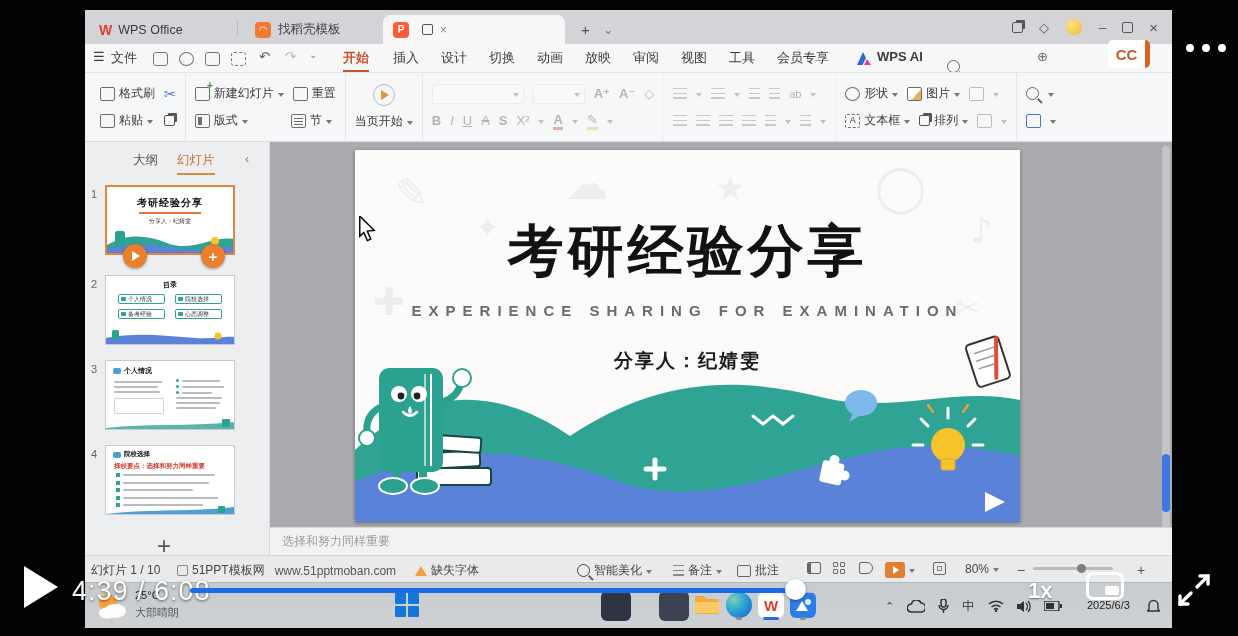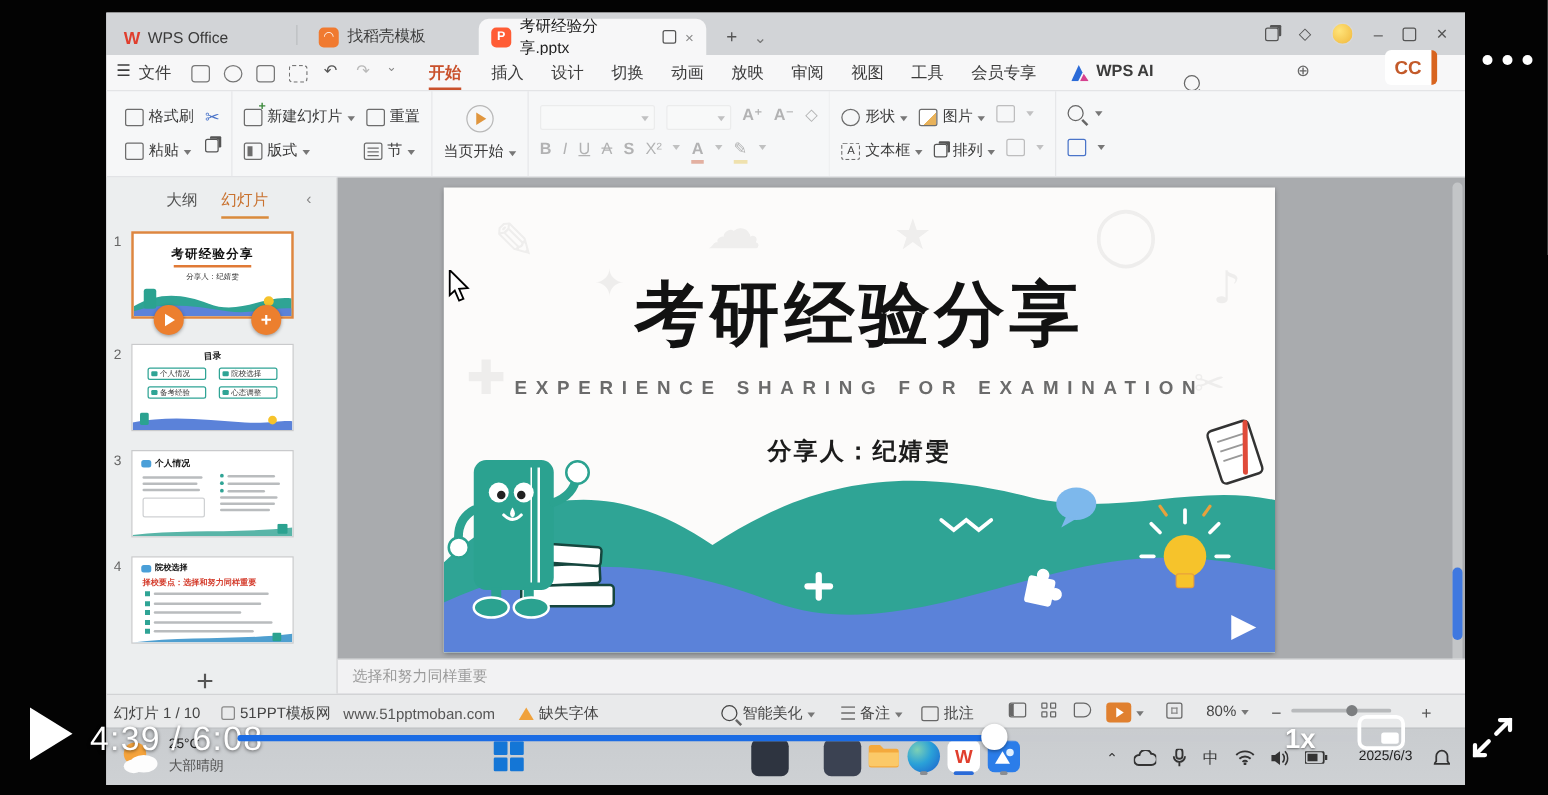--- a/index.html
+++ b/index.html
@@ -23,21 +23,21 @@
 
 #menubar{position:absolute;left:0;top:34px;width:100%;height:28px;background:#f7f7f8;display:flex;align-items:center;font-size:13px;color:#3c3c3c}
 .mi{position:absolute;top:5px;font-size:13px;color:#3c3c3c;cursor:default}
 .mi.active{color:#c9512c;font-weight:bold;border-bottom:3px solid #c9512c;padding-bottom:3px}
 .qico{width:13px;height:13px;border:1.6px solid #666;border-radius:50%;position:relative}
 .qico:after{content:"";position:absolute;width:6px;height:1.6px;background:#666;transform:rotate(45deg);left:10px;top:12px}
 .mico{width:15px;height:14px;border:1.4px solid #777;border-radius:3px}
 
 #toolbar{position:absolute;left:0;top:62px;width:100%;height:70px;background:#f6f7f8;border-top:1px solid #e3e4e6;border-bottom:1px solid #dcdddf;display:flex;align-items:stretch;padding-left:6px}
 .tg{display:flex;flex-direction:column;justify-content:center;gap:7px;padding:0 9px;border-right:1px solid #e6e7e9}
-.trow{display:flex;gap:9px;height:20px}
+.trow{display:flex;align-items:center;gap:9px;height:20px}
 .tbtn{display:flex;align-items:center;gap:4px;font-size:12px;color:#3a3a3a;white-space:nowrap}
 .car{width:0;height:0;border:3.5px solid transparent;border-top:4.5px solid #777;margin-top:5px}
 .dis{opacity:.42}
 .ibox{width:15px;height:14px;border:1.3px solid #6d6d6d;border-radius:2px;position:relative}
 .ibox.plus:after{content:"+";position:absolute;right:-4px;top:-8px;color:#3d8a3d;font-size:10px;font-weight:bold}
 .ibox.lay:after{content:"";position:absolute;left:2px;top:2px;width:4px;height:8px;background:#6d6d6d}
 .ibox.sec:after{content:"";position:absolute;left:2px;top:3px;width:9px;height:1.4px;background:#6d6d6d;box-shadow:0 3px 0 #6d6d6d,0 6px 0 #6d6d6d}
 .fontdd{width:92px;height:20px;border:1px solid #ddd;background:#fcfcfc;border-radius:2px;display:flex;align-items:center;justify-content:flex-end;padding:0 4px}
 .fontdd.small{width:52px}
 .bl{font-size:13px;color:#555;font-weight:bold}
@@ -120,21 +120,20 @@
         <span class="wlogo">W</span>
         <span>WPS Office</span>
       </div>
       <div class="tabdiv" style="left:152px"></div>
       <div class="tab" style="left:160px;width:132px">
         <span class="sq-ic" style="background:#f07a30">◠</span>
         <span>找稻壳模板</span>
       </div>
       <div class="tab active" style="left:298px;width:182px">
         <span class="sq-ic" style="background:#ff5c35">P</span>
-        <span>考研经验分享.pptx</span>
         <span class="wc-sq" style="margin-left:6px"></span>
         <span class="tgray">×</span>
       </div>
       <div class="tab" style="left:486px;width:20px;font-size:15px;color:#555">+</div>
       <div class="tab" style="left:508px;width:14px;color:#777">⌄</div>
       <div class="winctl">
         <span class="wc-stack"></span>
         <span>◇</span>
         <span class="avatar"></span>
         <span>–</span>
@@ -240,20 +239,42 @@
           <span class="bl">B</span>
           <span class="bl" style="font-style:italic;font-weight:normal">I</span>
           <span class="bl" style="text-decoration:underline;font-weight:normal">U</span>
           <span class="bl" style="text-decoration:line-through;font-weight:normal">A</span>
           <span class="bl">S</span>
           <span class="bl" style="font-weight:normal">X²</span>
             <i class="car"></i>
           <span class="bl" style="border-bottom:3px solid #c9512c">A</span>
             <i class="car"></i>
           <span class="bl" style="border-bottom:3px solid #e7c54a;font-weight:normal">✎</span>
+            <i class="car"></i>
+        </div>
+      </div>
+      <div class="tg dis">
+        <div class="trow">
+          <span class="lns"></span>
+            <i class="car"></i>
+          <span class="lns"></span>
+            <i class="car"></i>
+          <span class="lns sh"></span>
+          <span class="lns sh"></span>
+          <span class="bl" style="font-weight:normal;font-size:11px">ab</span>
+            <i class="car"></i>
+        </div>
+        <div class="trow">
+          <span class="lns"></span>
+          <span class="lns"></span>
+          <span class="lns"></span>
+          <span class="lns"></span>
+          <span class="lns sh"></span>
+            <i class="car"></i>
+          <span class="lns sh"></span>
             <i class="car"></i>
         </div>
       </div>
       <div class="tg">
         <div class="trow">
           <span class="tbtn">
               <span class="ibox" style="border-radius:50%"></span>
               <span>形状</span>
               <i class="car"></i>
             </span>

